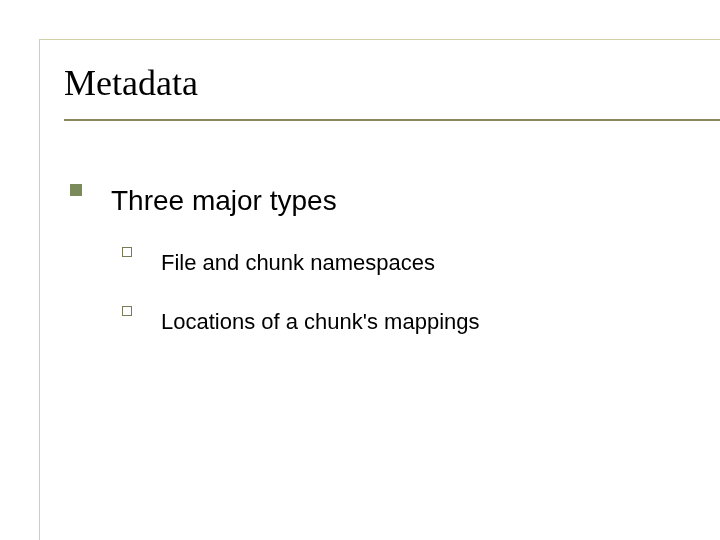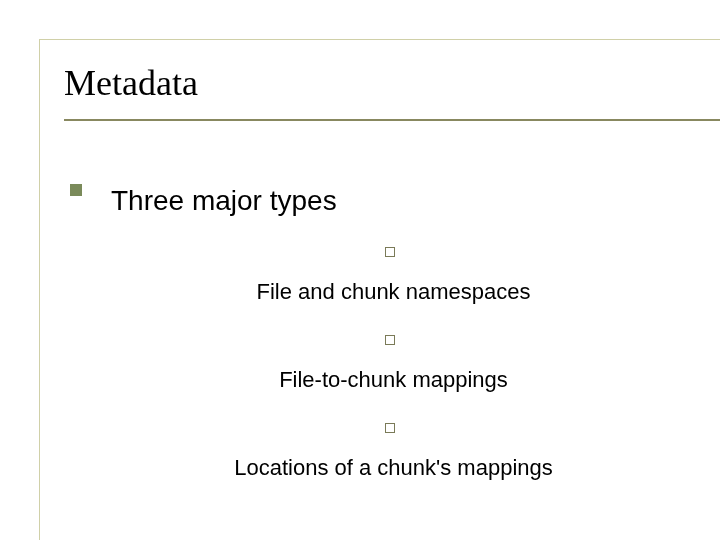--- a/index.html
+++ b/index.html
@@ -64,23 +64,22 @@
       font-family: Arial, Helvetica, sans-serif;
       font-size: 28px;
       color: #000;
     }
     .level2-container {
       margin-left: 52px;
       margin-top: 8px;
     }
     .level2 {
       display: flex;
-      align-items: center;
+      align-items: flex-start;
       margin-bottom: 4px;
-      flex-direction: column;
     }
     .bullet-square-outline {
       width: 10px;
       height: 10px;
       border: 1px solid #7a7a58;
       margin-top: 8px;
       margin-right: 18px;
       flex-shrink: 0;
     }
     .level2-text {
@@ -104,20 +103,16 @@
     <div class="bullet-square-filled"></div>
     <div class="level1-text">Three major types</div>
   </div>
   <div class="level2-container">
     <div class="level2">
       <div class="bullet-square-outline"></div>
       <div class="level2-text">File and chunk namespaces</div>
     </div>
     <div class="level2">
       <div class="bullet-square-outline"></div>
-      <div class="level2-text">File-to-chunk mappings</div>
-    </div>
-    <div class="level2">
-      <div class="bullet-square-outline"></div>
       <div class="level2-text">Locations of a chunk's mappings</div>
     </div>
   </div>
 </div>
 
 </body></html>

